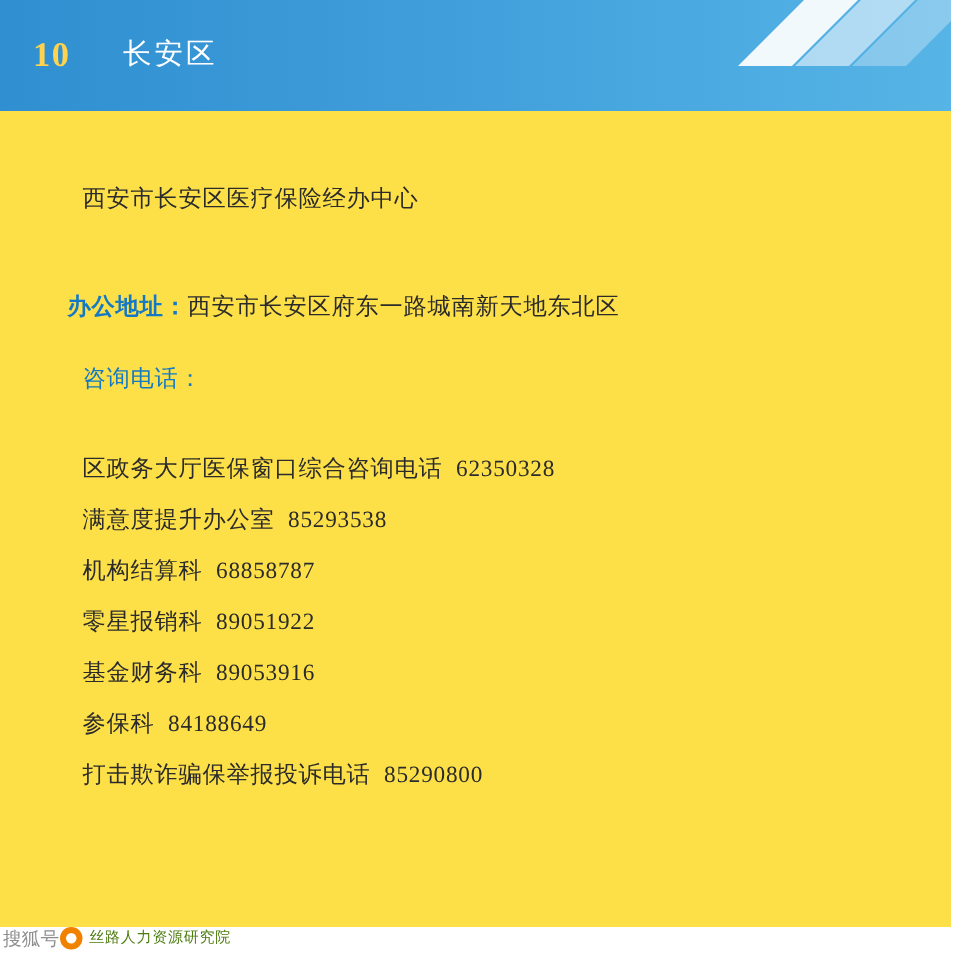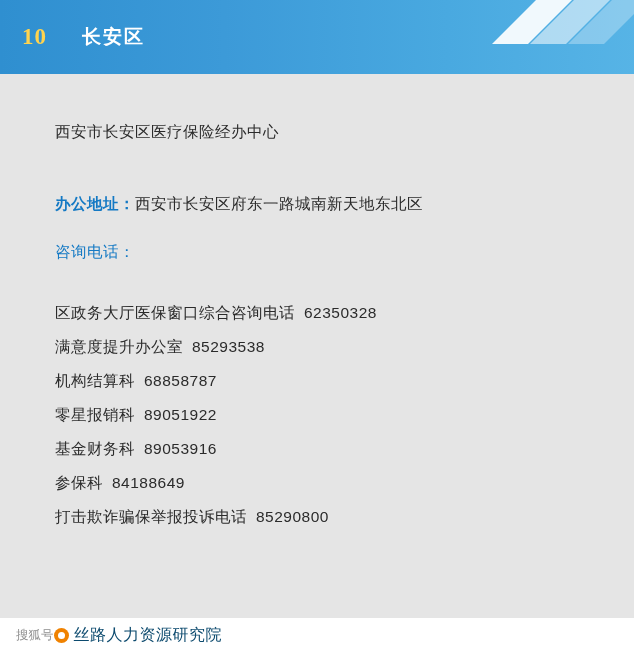--- a/index.html
+++ b/index.html
@@ -46,45 +46,45 @@
     color: #ffd34e;
     font-family: "Liberation Serif", serif;
     letter-spacing: 1px;
     line-height: 30px;
   }
   .header-title {
     position: absolute;
     left: 82px;
     top: 24px;
     font-size: 19px;
-    font-weight: bold;
+    font-weight: normal;
     color: #ffffff;
     letter-spacing: 2px;
     line-height: 26px;
   }
 
   
   .content {
     position: relative;
     padding: 0 0 0 0;
-    background: #e5e5e5;
+    background: #fde047;
     height: 578px;
     box-sizing: border-box;
   }
   .org-name {
     position: absolute;
     left: 55px;
     top: 48px;
     font-size: 15.5px;
     color: #2b2b2b;
     letter-spacing: 0.5px;
   }
   .addr-row {
     position: absolute;
-    left: 55px;
+    left: 45px;
     top: 120px;
     font-size: 15.5px;
     letter-spacing: 0.5px;
     white-space: nowrap;
   }
   .addr-label {
     color: #1479c4;
     font-weight: bold;
   }
   .addr-value {
@@ -107,34 +107,34 @@
   }
   .phone-item {
     font-size: 15.5px;
     color: #2b2b2b;
     line-height: 34px;
     letter-spacing: 0.5px;
     white-space: nowrap;
   }
   .phone-item .p-num {
     margin-left: 9px;
-    font-family: Liberation Sans, sans-serif;
+    font-family: Liberation Serif, serif;
   }
 
   
   .footer {
     position: absolute;
     left: 0;
     bottom: 0;
     width: 640px;
     height: 34px;
     background: #ffffff;
     display: flex;
-    align-items: center;
-    padding-left: 16px;
+    align-items: flex-start;
+    padding-left: 2px;
     box-sizing: border-box;
   }
   .wm-logo {
     width: 15px;
     height: 15px;
     border-radius: 50%;
     background: #f08200;
     display: inline-block;
     position: relative;
     margin-right: 5px;
@@ -144,22 +144,22 @@
     content: "";
     position: absolute;
     left: 4px;
     top: 4px;
     width: 7px;
     height: 7px;
     border-radius: 50%;
     background: #ffffff;
   }
   .wm-text {
-    font-size: 16px;
-    color: #0c4a6e;
+    font-size: 10px;
+    color: #4d7c0f;
     letter-spacing: 0.5px;
   }
   .wm-prefix {
     font-size: 12.5px;
     color: #8e8e8e;
   }
   .right-edge {
     position: absolute;
     right: 0;
     top: 0;

